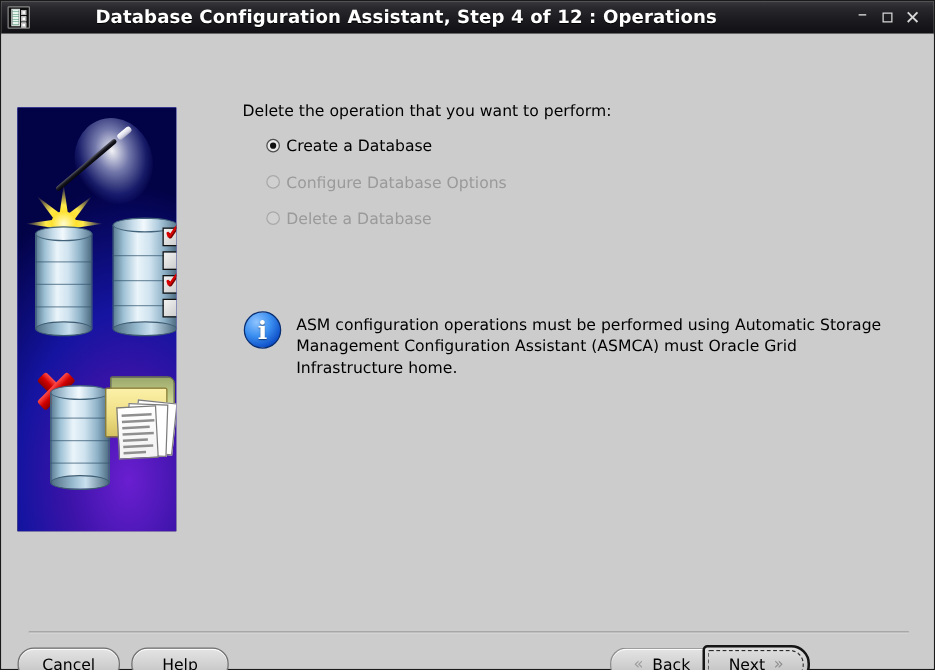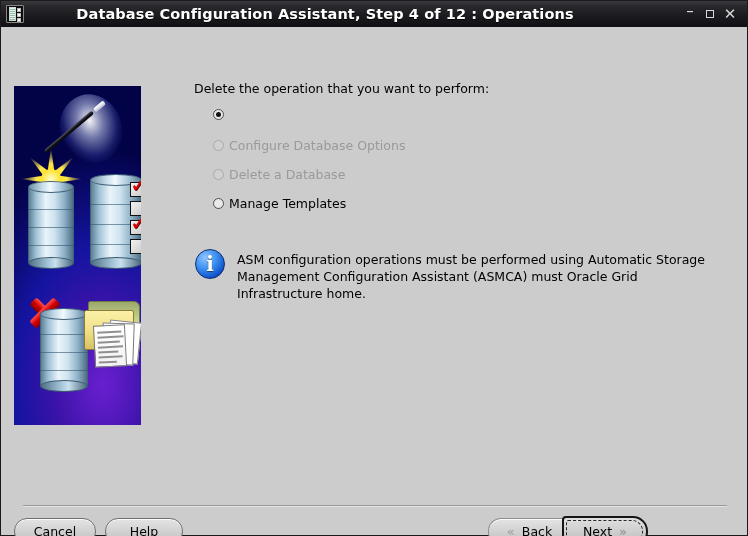--- a/index.html
+++ b/index.html
@@ -324,32 +324,29 @@
             <u style="top:30px;width:24px"></u>
           <u style="top:35px;width:18px"></u>
         </span>
       </div>
     </div>
 
     <div id="prompt">Delete the operation that you want to perform:</div>
 
     <div class="radio-row" id="r1">
       <span class="radio on"></span>
+      <span>Create a Database</span>
     </div>
     <div class="radio-row" id="r3">
       <span class="radio disabled"></span>
       <span class="lbl-disabled">Delete a Database</span>
     </div>
     <div class="radio-row" id="r2">
       <span class="radio disabled"></span>
       <span class="lbl-disabled">Configure Database Options</span>
-    </div>
-    <div class="radio-row" id="r4">
-      <span class="radio"></span>
-      <span>Manage Templates</span>
     </div>
 
     <div id="note">
       <div id="info-icon"></div>
       <div id="note-text">
         <div>ASM configuration operations must be performed using Automatic Storage</div>
         <div>Management Configuration Assistant (ASMCA) must Oracle Grid Infrastructure home.</div>
       </div>
     </div>
 

